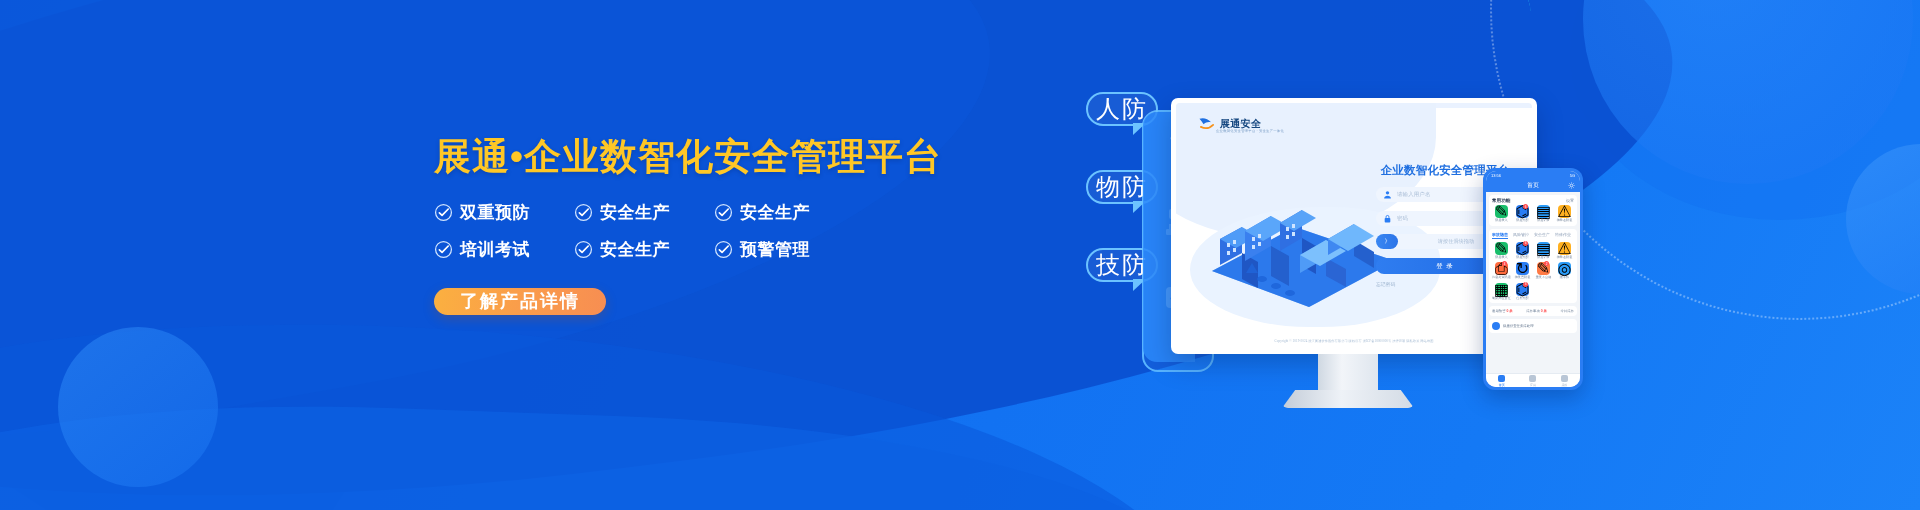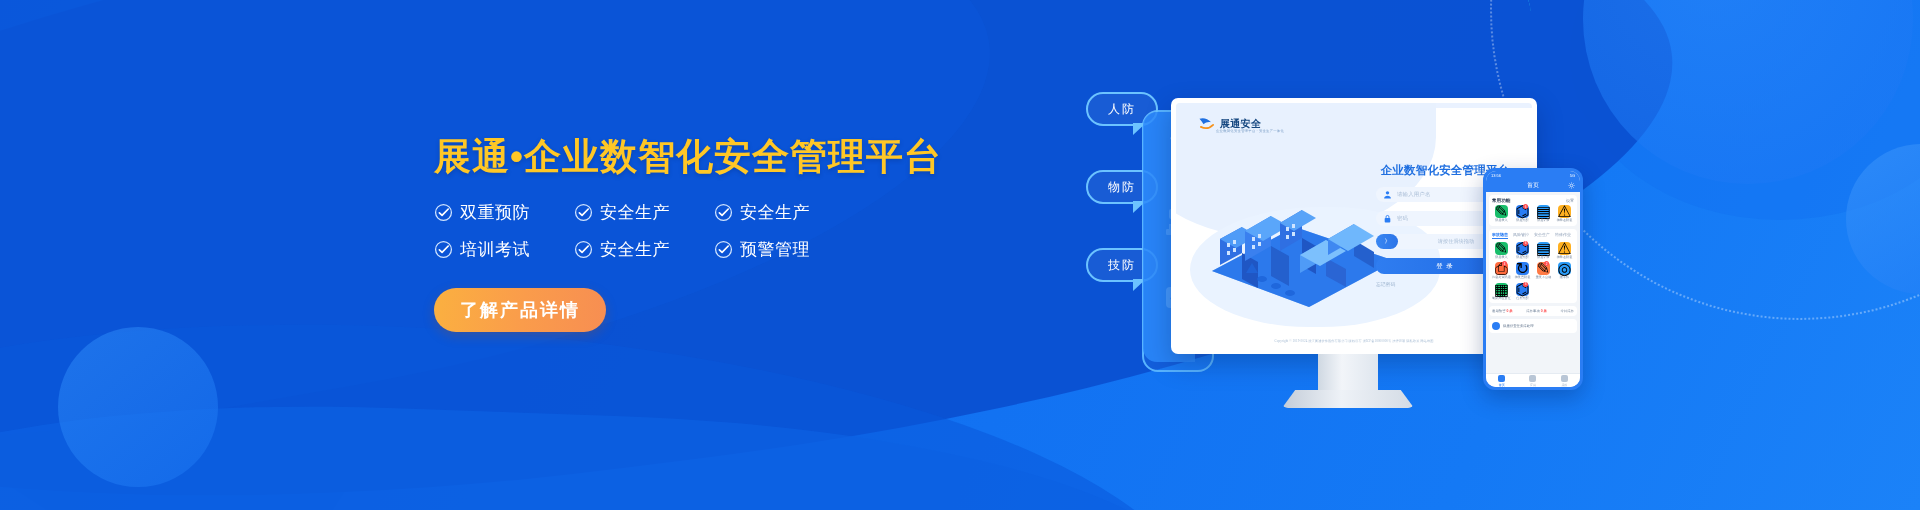--- a/index.html
+++ b/index.html
@@ -87,42 +87,42 @@
     margin-top:15px; font-size:25px; color:#ffffff; letter-spacing:3px;
     font-weight:500; white-space:nowrap;
   }
   .features{
     margin-top:22px; display:grid;
     grid-template-columns:repeat(3,140px);
     row-gap:14px; column-gap:0px;
   }
   .feat{ display:flex; align-items:center; gap:7px; }
   .chk{ width:19px; height:19px; flex:0 0 19px; display:block; }
-  .feat-label{ font-size:17px; color:#ffffff; letter-spacing:.5px; white-space:nowrap; }
+  .feat-label{ font-size:17px; color:#ffffff; letter-spacing:.5px; white-space:nowrap;font-weight:bold; }
   .cta{
-    margin-top:27px; width:172px; height:44px; border:none; cursor:pointer;
+    margin-top:27px; width:172px; height:27px; border:none; cursor:pointer;
     border-radius:22px;
     background:linear-gradient(95deg,#fbb040 0%,#fa9c4b 52%,#f78e52 100%);
     color:#ffffff; font-size:18px; font-weight:bold; letter-spacing:2px;
     font-family:inherit;
     box-shadow:0 4px 12px rgba(180,80,0,.25);
   }
 
   
   .rail{ position:absolute; left:1086px; top:92px; width:80px; height:280px; }
   .rail-panel{
     position:absolute; left:56px; top:18px; width:72px; height:262px;
     border:2px solid #58b4ff; border-radius:16px; background:rgba(60,150,255,.18);
   }
   .tag{
     position:absolute; left:0; width:72px; height:34px;
     border:2px solid #6cc3ff; border-radius:17px;
     background:rgba(255,255,255,.06);
     display:flex; align-items:center; justify-content:center;
-    color:#ffffff; font-size:12px; letter-spacing:2px; font-weight:500;
+    color:#ffffff; font-size:24px; letter-spacing:2px; font-weight:500;
   }
   .tag:after{
     content:""; position:absolute; right:10px; bottom:-11px;
     width:0; height:0;
     border-left:13px solid #6cc3ff; border-bottom:12px solid transparent;
   }
   .tag.t1{ top:0px; } .tag.t2{ top:78px; } .tag.t3{ top:156px; }
   .plus{
     position:absolute; left:86px; color:#ffffff; font-size:26px; font-weight:300; line-height:1;
   }

